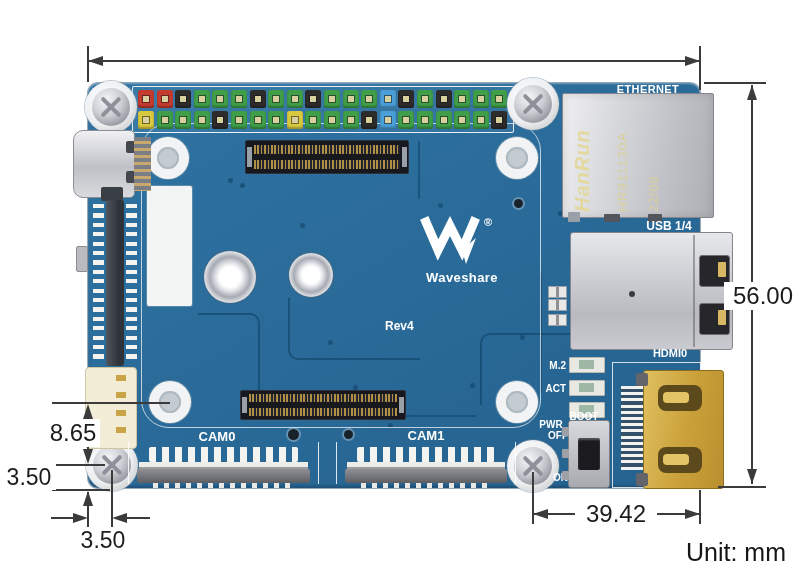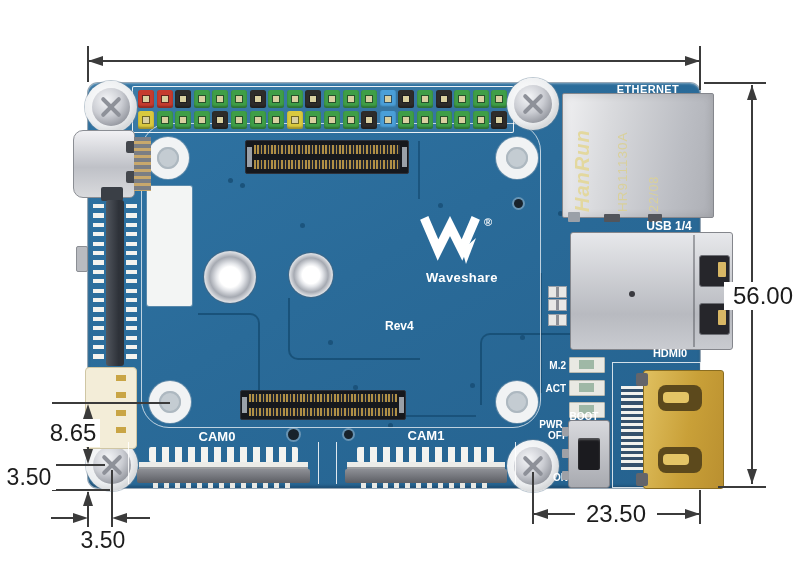--- a/index.html
+++ b/index.html
@@ -168,22 +168,23 @@
   <div class="ah r" style="left:73px;top:513px"></div>
   <div class="ah l" style="left:112px;top:513px"></div>
   <div class="dline" style="left:127px;top:517px;width:23px;height:2px"></div>
   <div class="dim-text" style="left:71px;top:527px;width:60px;font-size:23px">3.50</div>
 
   <div class="ext" style="left:532px;top:472px;width:2px;height:52px"></div>
   <div class="ext" style="left:699px;top:490px;width:2px;height:34px"></div>
   <div class="dline" style="left:533px;top:513px;width:167px;height:2px"></div>
   <div class="ah l" style="left:533px;top:509px"></div>
   <div class="ah r" style="left:685px;top:509px"></div>
-  <div class="dim-text" style="left:575px;top:500px;width:78px">23.50</div>
-
+  <div class="dim-text" style="left:575px;top:500px;width:78px">39.42</div>
+
+  <div class="unit">Unit: mm</div>
 
   <div class="board">
 
     <div class="vias"></div>
     <div class="trc" style="left:200px;top:215px;width:130px;height:60px;border-left-width:2px;border-bottom-width:2px;border-radius:0 0 0 10px"></div>
     <div class="trc" style="left:392px;top:250px;width:96px;height:70px;border-left-width:2px;border-top-width:2px;border-radius:10px 0 0 0"></div>
     <div class="trc" style="left:110px;top:230px;width:60px;height:86px;border-right-width:2px;border-top-width:2px;border-radius:0 10px 0 0"></div>
     <div class="trl" style="left:330px;top:58px;width:2px;height:58px"></div>
     <div class="trl" style="left:240px;top:332px;width:148px;height:2px"></div>
     <div class="trl" style="left:452px;top:190px;width:2px;height:120px"></div>

